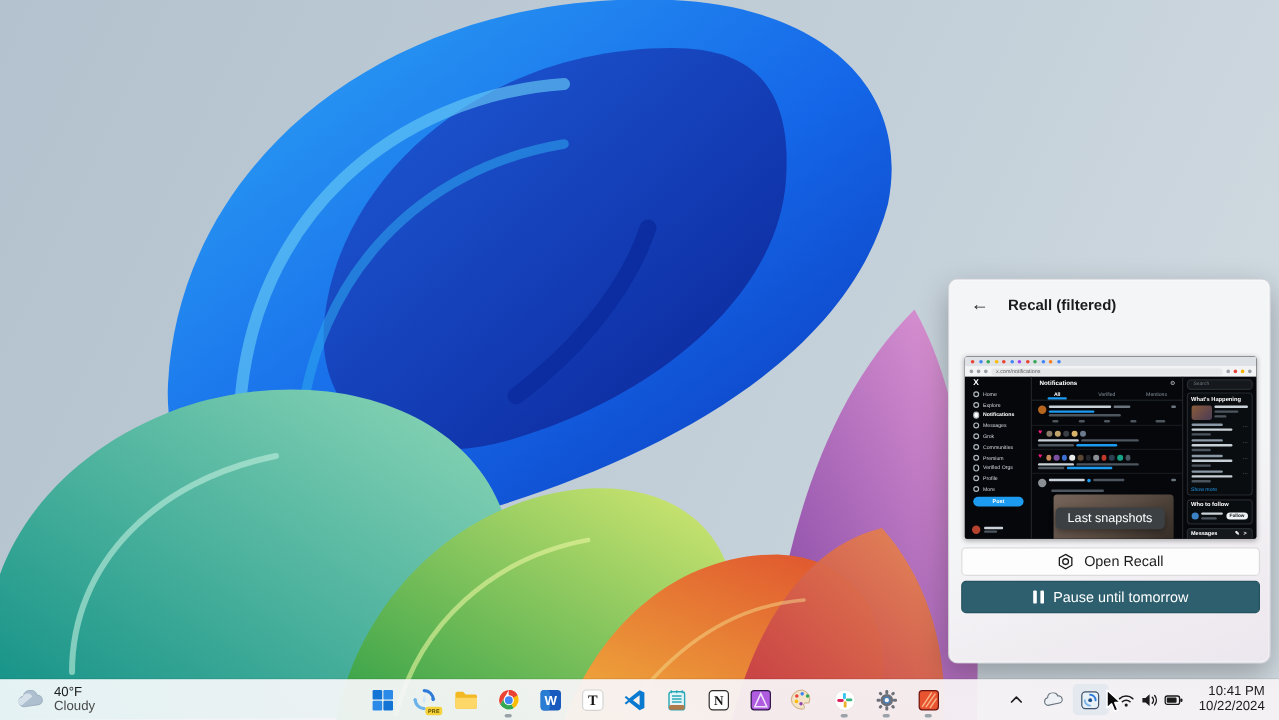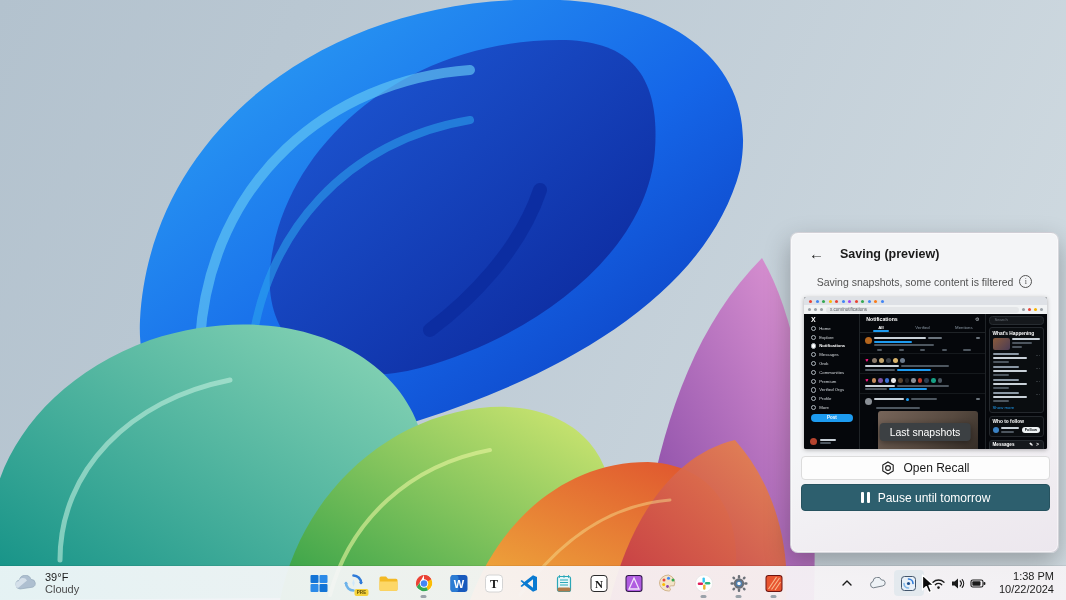--- a/index.html
+++ b/index.html
@@ -150,25 +150,21 @@
     <path d="M330 595 C350 520 410 465 490 450" fill="none" stroke="#eaf5a0" stroke-width="4" stroke-linecap="round" opacity=".6"></path>
     <path d="M470 600 C500 520 565 462 648 462 C718 465 748 520 732 600 Z" fill="url(#gOrange)"></path>
     <path d="M610 600 C630 520 672 455 735 440 C775 485 790 545 786 600 Z" fill="url(#gRed)" opacity=".95"></path>
     <path d="M520 595 C560 540 610 505 670 500" fill="none" stroke="#f6d98a" stroke-width="3" stroke-linecap="round" opacity=".5"></path>
   </svg>
 </div>
 
 <div class="panel">
   <div class="panel-header">
     <span class="back-btn">←</span>
-    <span class="panel-title">Saving (preview)</span>
-  </div>
-  <div class="status-line">
-    <span class="status-text">Saving snapshots, some content is filtered</span>
-    <span class="info-icon">i</span>
+    <span class="panel-title">Recall (filtered)</span>
   </div>
 
   <div class="thumb">
     <div class="mb-tabs" id="mbTabs">
         <i style="background: rgb(234, 67, 53);"></i>
         <i style="background: rgb(66, 133, 244);"></i>
         <i style="background: rgb(52, 168, 83);"></i>
         <i style="background: rgb(251, 188, 5);"></i>
         <i style="background: rgb(234, 67, 53);"></i>
         <i style="background: rgb(66, 133, 244);"></i>
@@ -420,21 +416,21 @@
   </div>
 </div>
 
 <div class="taskbar">
   <div class="weather">
     <svg width="24" height="16" viewBox="0 0 24 16">
       <path d="M6 14 a4.5 4.5 0 0 1 -.6-8.9 A6 6 0 0 1 17 4.4 A4 4 0 0 1 18.5 12.2 Z" fill="#aebfd0" stroke="#8fa2b5" stroke-width=".6"></path>
       <path d="M4 13 a3.4 3.4 0 0 1 .5-6.7 A4.6 4.6 0 0 1 13 5.4" fill="#dfe8f0" opacity=".8"></path>
     </svg>
     <div class="weather-lines">
-      <span class="weather-temp">39°F</span>
+      <span class="weather-temp">40°F</span>
       <span class="weather-cond">Cloudy</span>
     </div>
   </div>
 
   <div class="apps" id="appsHost">
       <div class="app">
         <svg width="19" height="19" viewBox="0 0 19 19">
           <rect x="1" y="1" width="8" height="8" rx="1" fill="#1374d6"></rect>
           <rect x="10" y="1" width="8" height="8" rx="1" fill="#2b8ae8"></rect>
           <rect x="1" y="10" width="8" height="8" rx="1" fill="#2b8ae8"></rect>
@@ -593,21 +589,21 @@
         <path d="M9.2 4 a3.6 3.6 0 0 1 0 5" fill="none" stroke="#1b1b1b" stroke-width="1.2" stroke-linecap="round"></path>
         <path d="M11.2 2.6 a6 6 0 0 1 0 7.8" fill="none" stroke="#1b1b1b" stroke-width="1.2" stroke-linecap="round"></path>
       </svg>
       <svg width="16" height="13" viewBox="0 0 16 13">
         <rect x="1" y="3" width="12" height="7" rx="1.8" fill="none" stroke="#1b1b1b" stroke-width="1.1"></rect>
         <rect x="13.6" y="5" width="1.8" height="3" rx=".9" fill="#1b1b1b"></rect>
         <rect x="2.3" y="4.3" width="8.2" height="4.4" rx=".9" fill="#1b1b1b"></rect>
       </svg>
     </div>
     <div class="clock">
-      <span>1:38 PM</span>
+      <span>10:41 PM</span>
       <span>10/22/2024</span>
     </div>
   </div>
 </div>
 
 <svg class="cursor" width="15" height="21" viewBox="0 0 15 21">
   <path d="M1.5 1 L1.5 16 L5.3 12.6 L7.8 18.6 L10.5 17.4 L8 11.5 L13 11.5 Z" fill="#0b0b0b" stroke="#ffffff" stroke-width="1.3" stroke-linejoin="round"></path>
 </svg>
 
 </body></html>

